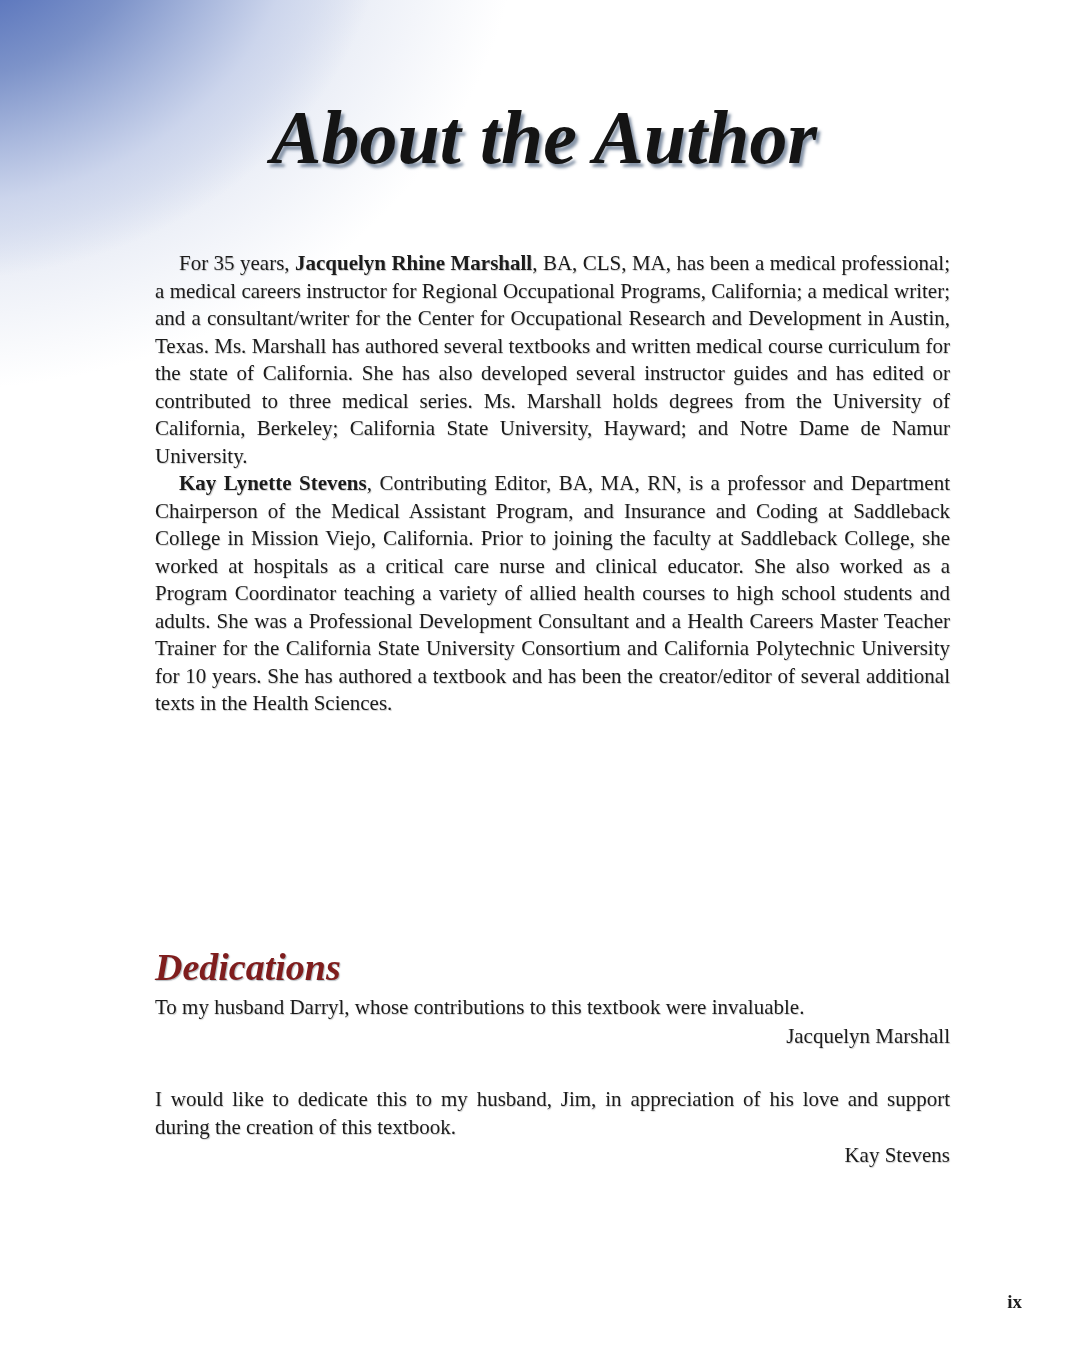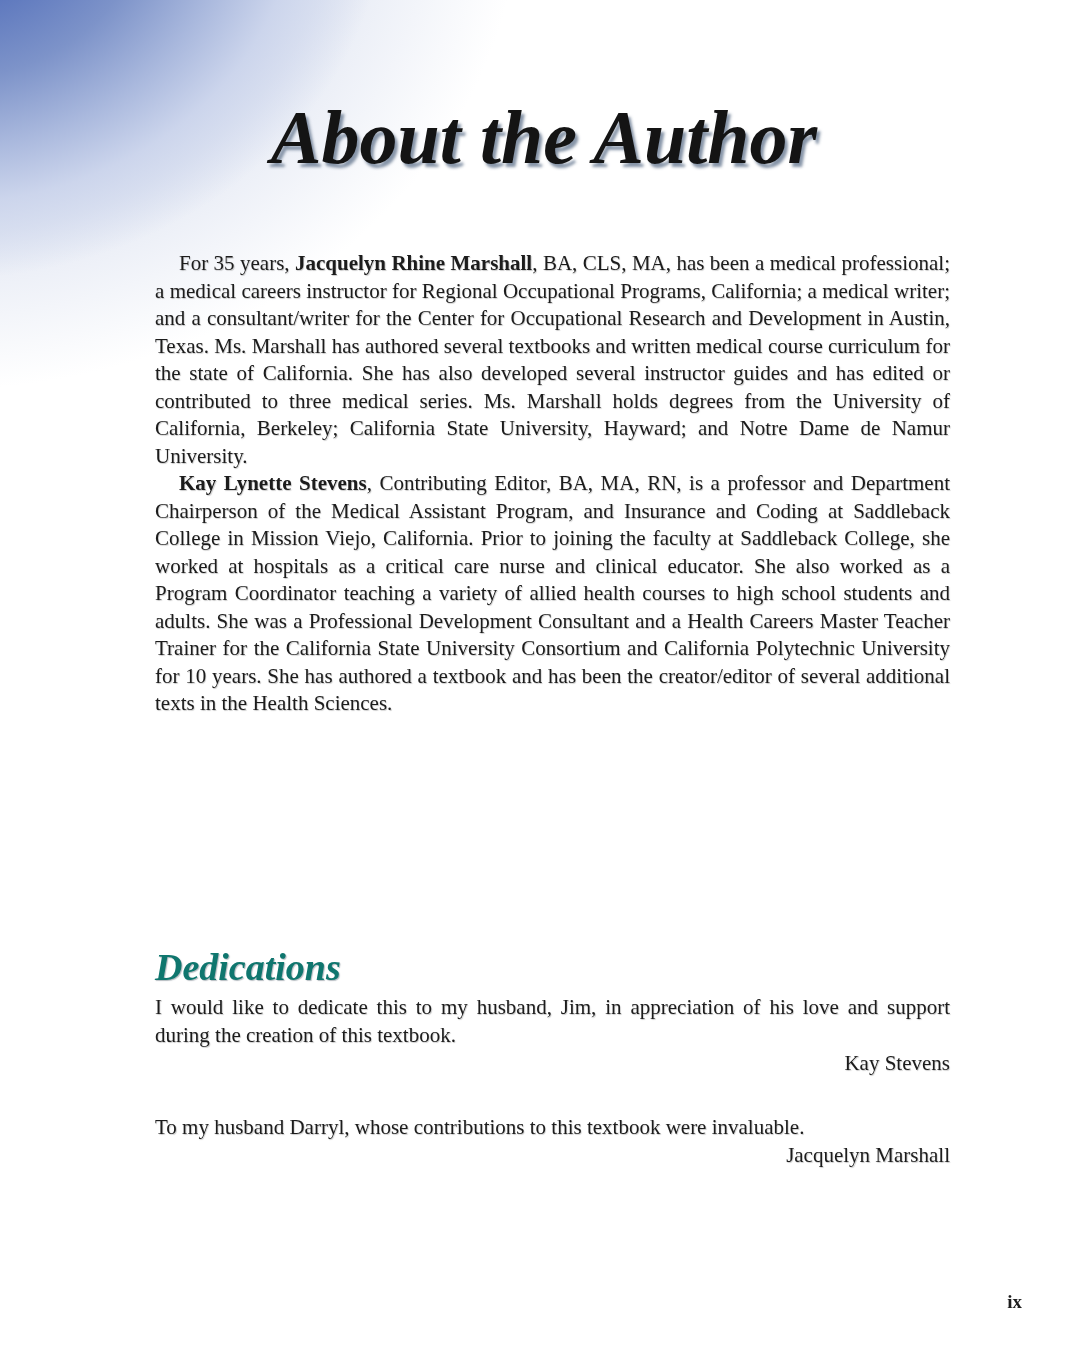--- a/index.html
+++ b/index.html
@@ -68,21 +68,21 @@
   }
   .dedications-block {
     top: 946px;
   }
   .dedications-heading {
     margin: 0 0 6px 0;
     font-size: 38px;
     line-height: 42px;
     font-weight: bold;
     font-style: italic;
-    color: #0f766e;
+    color: #7f1d1d;
     text-shadow: 1px 1.2px 1px rgba(90,105,115,0.45);
   }
   .dedication-text {
     margin: 0;
     font-size: 21px;
     line-height: 27.5px;
     text-align: justify;
     text-shadow: 0.8px 0.9px 0.8px rgba(110,110,110,0.35);
   }
   .dedication-item + .dedication-item {
@@ -117,25 +117,25 @@
   <div class="text-col intro-block" style="position:absolute;">
     <p class="body-para"><span>For 35 years, </span><span class="bold-name">Jacquelyn Rhine Marshall</span><span>, BA, CLS, MA, has been a medical professional; a medical careers instructor for Regional Occupational Programs, California; a medical writer; and a consultant/writer for the Center for Occupational Research and Development in Austin, Texas. Ms. Marshall has authored several textbooks and written medical course curriculum for the state of California. She has also developed several instructor guides and has edited or contributed to three medical series. Ms. Marshall holds degrees from the University of California, Berkeley; California State University, Hayward; and Notre Dame de Namur University.</span></p>
 
     <p class="body-para"><span></span><span class="bold-name">Kay Lynette Stevens</span><span>, Contributing Editor, BA, MA, RN, is a professor and Department Chairperson of the Medical Assistant Program, and Insurance and Coding at Saddleback College in Mission Viejo, California. Prior to joining the faculty at Saddleback College, she worked at hospitals as a critical care nurse and clinical educator. She also worked as a Program Coordinator teaching a variety of allied health courses to high school students and adults. She was a Professional Development Consultant and a Health Careers Master Teacher Trainer for the California State University Consortium and California Polytechnic University for 10 years. She has authored a textbook and has been the creator/editor of several additional texts in the Health Sciences.</span></p>
   </div>
 
   <div class="text-col dedications-block" style="position:absolute;">
     <h2 class="dedications-heading">Dedications</h2>
 
     <div class="dedication-item">
-      <p class="dedication-text">I would like to dedicate this to my husband, Jim, in appreciation of his love and support during the creation of this textbook.</p>
-      <p class="dedication-signature">Kay Stevens</p>
+      <p class="dedication-text">To my husband Darryl, whose contributions to this textbook were invaluable.</p>
+      <p class="dedication-signature">Jacquelyn Marshall</p>
     </div>
 
     <div class="dedication-item">
-      <p class="dedication-text">To my husband Darryl, whose contributions to this textbook were invaluable.</p>
-      <p class="dedication-signature">Jacquelyn Marshall</p>
+      <p class="dedication-text">I would like to dedicate this to my husband, Jim, in appreciation of his love and support during the creation of this textbook.</p>
+      <p class="dedication-signature">Kay Stevens</p>
     </div>
   </div>
 
   <div class="page-number">ix</div>
 
 </div>
 
 </body></html>

